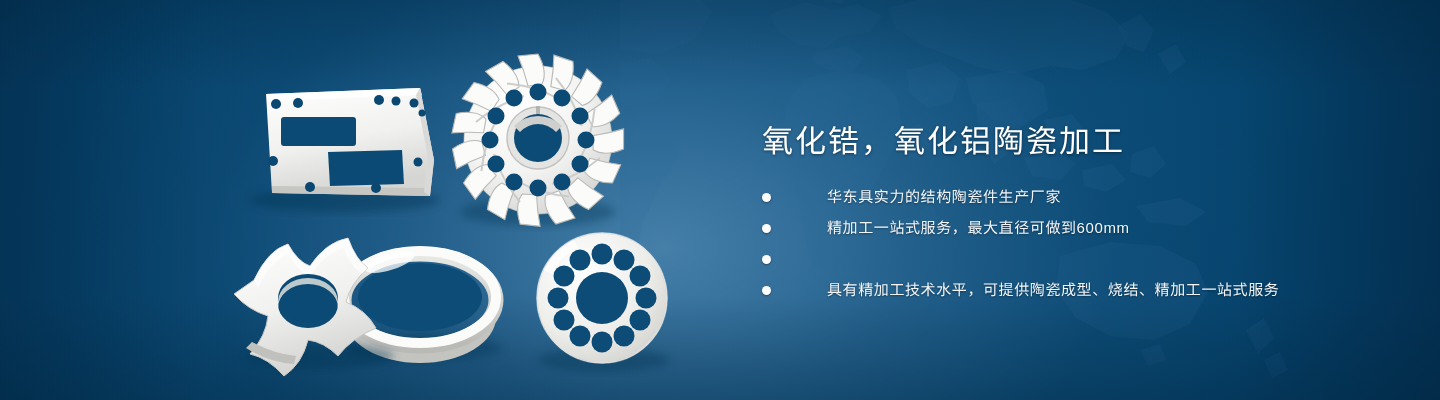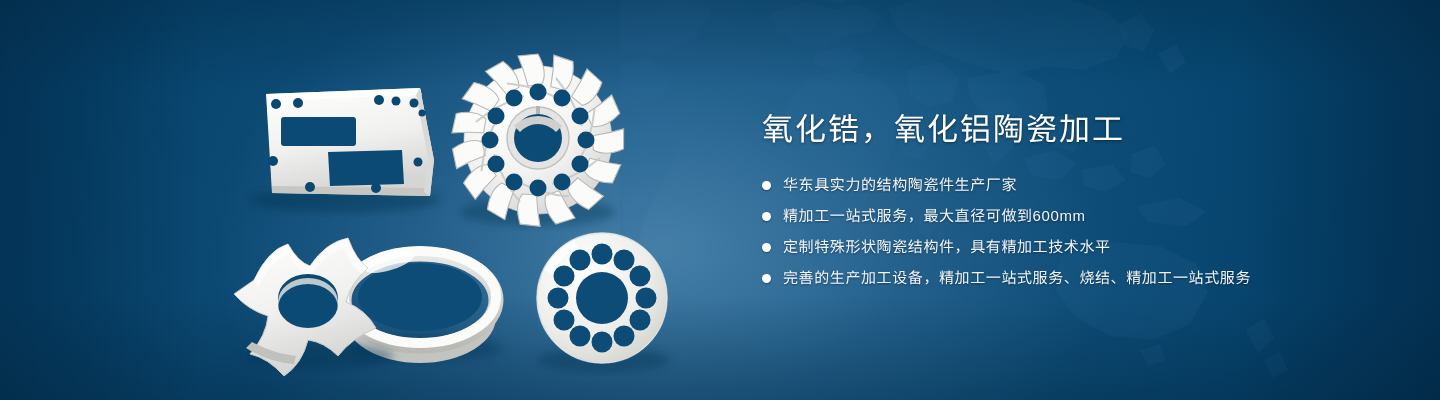--- a/index.html
+++ b/index.html
@@ -73,21 +73,21 @@
     top: 0;
     width: 720px;
     height: 400px;
   }
   .products svg { display: block; width: 100%; height: 100%; }
 
   
   .copy {
     position: absolute;
     left: 762px;
-    top: 108px;
+    top: 120px;
     width: 620px;
   }
   .headline {
     margin: 0;
     font-size: 31px;
     line-height: 44px;
     font-weight: normal;
     letter-spacing: 2px;
     color: #ffffff;
     text-shadow: 0 1px 3px rgba(0,0,0,0.45);
@@ -96,20 +96,21 @@
   .feature-list {
     list-style: none;
     margin: 21px 0 0 0;
     padding: 0;
   }
   .feature-item {
     display: flex;
     align-items: center;
     height: 24px;
     margin-bottom: 7px;
+    gap: 44px;
   }
   .bullet-dot {
     flex: 0 0 auto;
     width: 9px;
     height: 9px;
     border-radius: 50%;
     background: #ffffff;
     margin-right: 12px;
     box-shadow: 0 1px 2px rgba(0,0,0,0.35);
   }
@@ -339,22 +340,21 @@
       <li class="feature-item">
         <span class="bullet-dot"></span>
         <span class="feature-text">华东具实力的结构陶瓷件生产厂家</span>
       </li>
       <li class="feature-item">
         <span class="bullet-dot"></span>
         <span class="feature-text">精加工一站式服务，最大直径可做到600mm</span>
       </li>
       <li class="feature-item">
         <span class="bullet-dot"></span>
-        <span class="feature-text">定制特殊形状陶瓷结构件，具有精加工技术水平</span>
       </li>
       <li class="feature-item">
         <span class="bullet-dot"></span>
-        <span class="feature-text">完善的生产加工设备，精加工一站式服务、烧结、精加工一站式服务</span>
+        <span class="feature-text">具有精加工技术水平，可提供陶瓷成型、烧结、精加工一站式服务</span>
       </li>
     </ul>
   </div>
 
 </div>
 
 </body></html>

